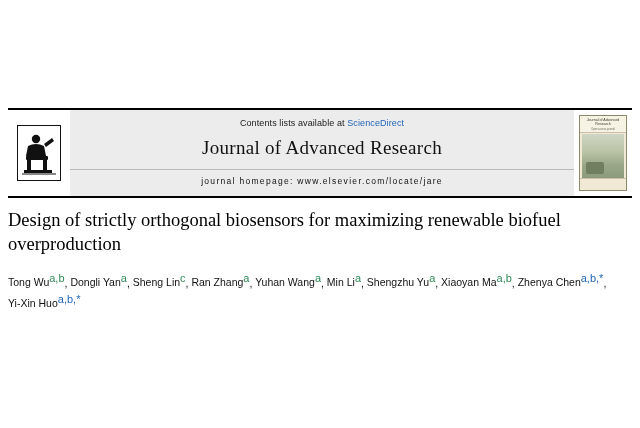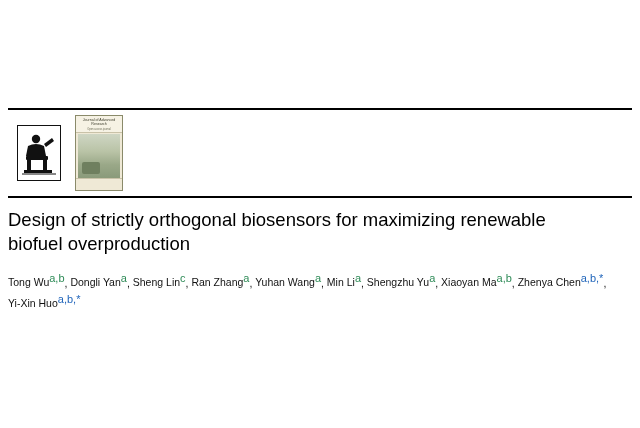--- a/index.html
+++ b/index.html
@@ -161,21 +161,21 @@
     top: 208px;
     width: 624px;
   }
   .section-label {
     font-family: "Liberation Sans", sans-serif;
     font-size: 10px;
     color: #111111;
     margin-bottom: 9px;
   }
   .article-title {
-    font-family: Liberation Sans, sans-serif;
+    font-family: Liberation Serif, serif;
     font-size: 18.5px;
     line-height: 1.32;
     color: #000000;
     margin: 0 0 13px 0;
     font-weight: normal;
     max-width: 560px;
   }
   .authors {
     font-family: "Liberation Sans", sans-serif;
     font-size: 10.5px;
@@ -211,20 +211,27 @@
             <rect x="6" y="44" width="28" height="3"></rect>
             <path d="M26 18 l8 -6 l2 3 l-8 6 z"></path>
           </g>
           <g stroke="#111111" stroke-width="1" fill="none">
             <line x1="4" y1="48" x2="38" y2="48"></line>
           </g>
         </svg>
       </div>
     </div>
 
+    <div class="masthead-center">
+      <div class="contents-line">
+        <span>Contents lists available at </span><span class="sd">ScienceDirect</span>
+      </div>
+      <div class="journal-title">Journal of Advanced Research</div>
+      <div class="homepage-line">journal homepage: www.elsevier.com/locate/jare</div>
+    </div>
 
     <div class="masthead-cover">
       <div class="cover-img">
         <div class="cover-band">
           <div class="cover-title">Journal of Advanced Research</div>
           <div class="cover-sub">Open access journal</div>
         </div>
         <div class="cover-art"></div>
         <div class="cover-foot"></div>
       </div>

